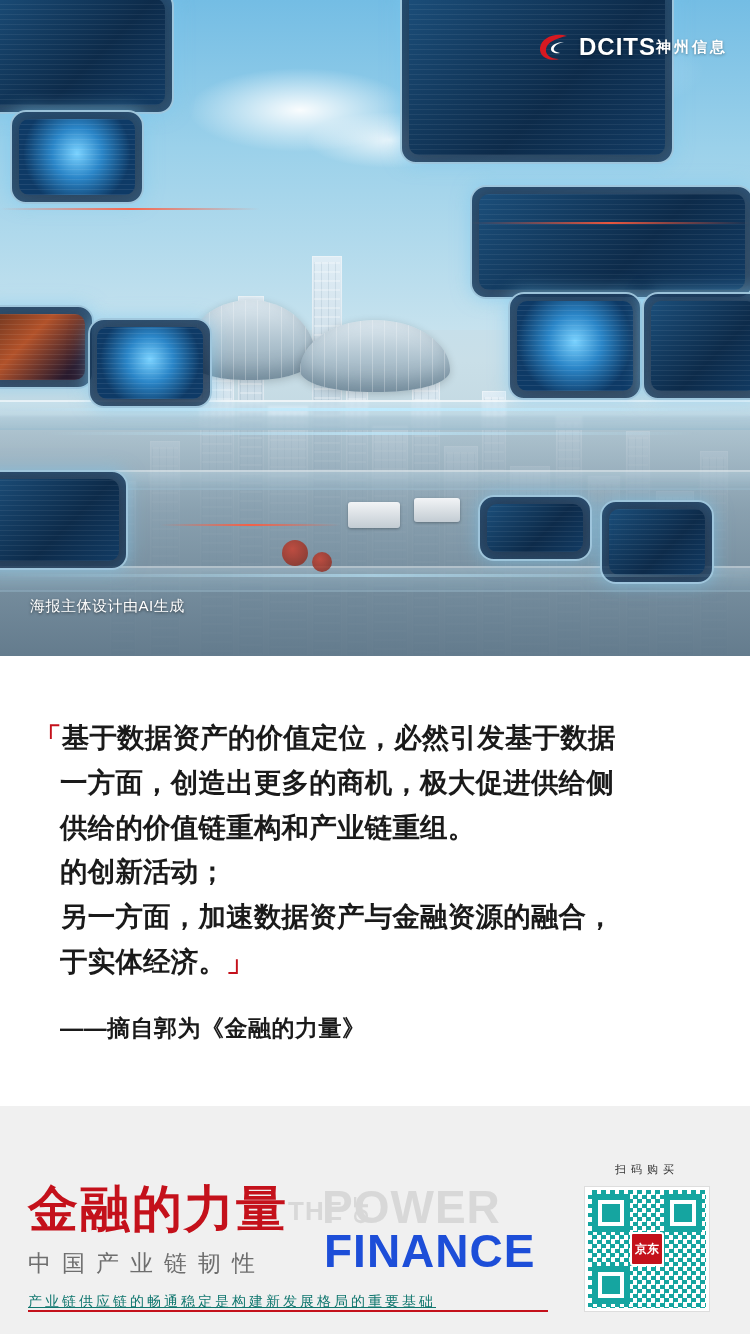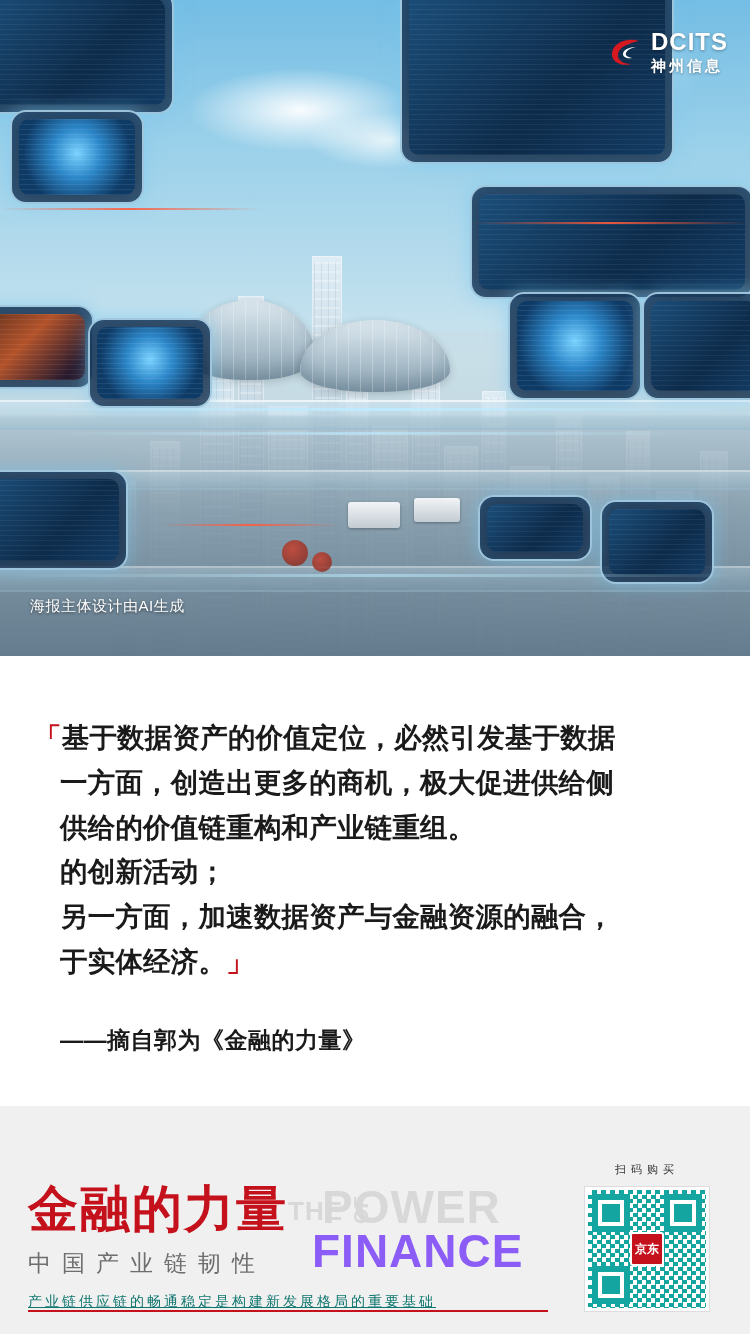--- a/index.html
+++ b/index.html
@@ -160,21 +160,21 @@
     align-items: center;
     gap: 8px;
   }
   .logo-mark {
     width: 34px; height: 34px;
     position: relative;
     flex: 0 0 auto;
   }
   .logo-text {
     display: flex;
-    flex-direction: column;
+    flex-direction: row;
     line-height: 1;
   }
   .logo-en {
     font-size: 24px;
     font-weight: 700;
     color: #ffffff;
     letter-spacing: 1px;
     text-shadow: 0 1px 3px rgba(0,0,0,0.35);
   }
   .logo-cn {
@@ -209,21 +209,21 @@
   .quote-mark-open, .quote-mark-close {
     color: #c4111b;
     font-weight: 700;
   }
   .quote-line {
     display: block;
     white-space: nowrap;
   }
   .quote-line.indent { padding-left: 26px; }
   .attribution {
-    margin-top: 40px;
+    margin-top: 28px;
     padding-left: 26px;
     font-size: 23px;
     font-weight: 700;
     color: #1a1a1a;
     letter-spacing: .5px;
   }
 
   
   .footer {
     position: absolute;
@@ -283,22 +283,22 @@
   }
   .pw-of {
     position: absolute;
     left: 62px; top: 44px;
     font-size: 20px; font-weight: 700; color: #d8d8d8;
     transform: rotate(-90deg);
     transform-origin: left top;
   }
   .pw-finance {
     position: absolute;
-    left: 24px; top: 44px;
-    font-size: 46px; font-weight: 700; color: #8b5cf6; letter-spacing: 1px;
+    left: 36px; top: 44px;
+    font-size: 46px; font-weight: 700; color: #1d4ed8; letter-spacing: 1px;
   }
   .footer-red-line {
     position: absolute;
     left: 28px;
     bottom: 22px;
     width: 520px;
     height: 2px;
     background: #c4111b;
   }
 

